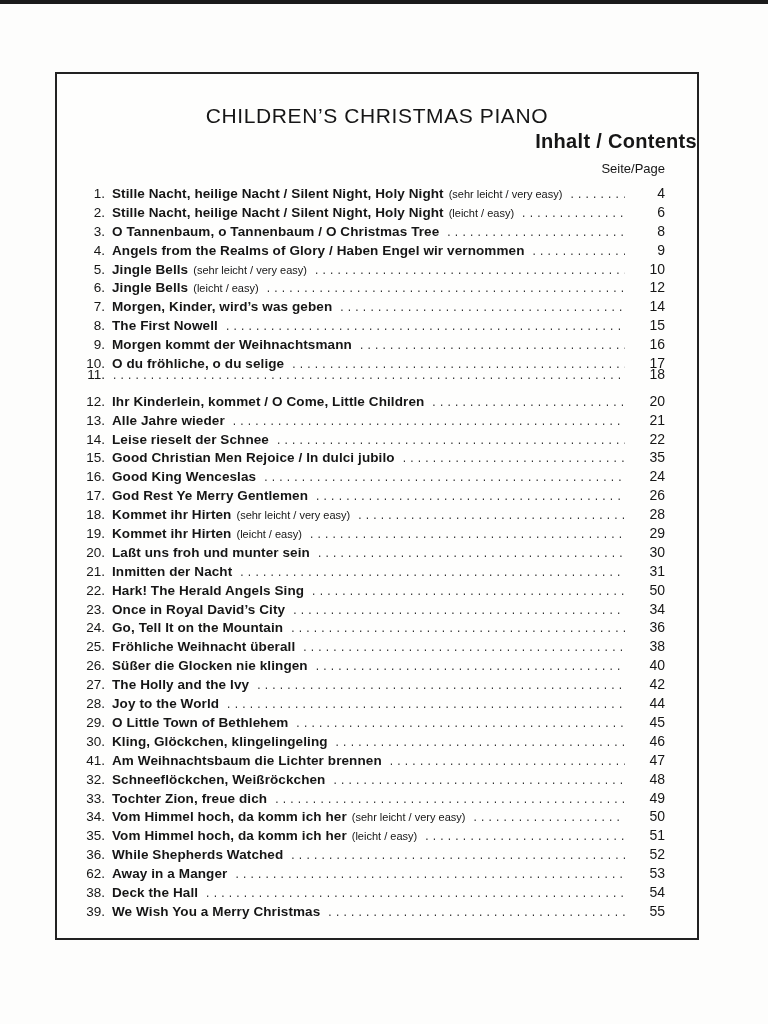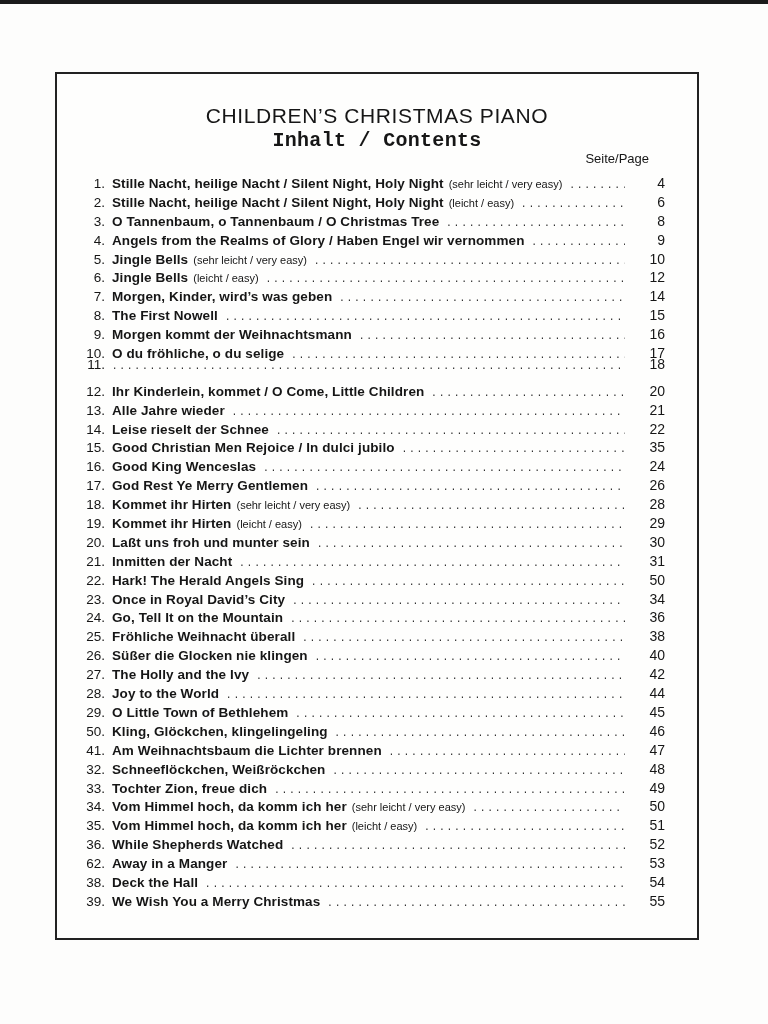--- a/index.html
+++ b/index.html
@@ -32,32 +32,31 @@
   .doc-title {
     text-align: center;
     padding-top: 30px;
     font-size: 21px;
     line-height: 24px;
     font-weight: 400;
     letter-spacing: 0.6px;
     white-space: nowrap;
   }
   .doc-subtitle {
-    text-align: center;
+    text-align: right;
     margin-top: 2px;
     font-size: 20px;
     line-height: 22px;
     font-weight: 700;
     letter-spacing: 0.3px;
-    font-family: Liberation Mono, monospace;
   }
   .page-col-header {
     text-align: right;
-    padding-right: 48px;
-    margin-top: 0;
+    padding-right: 32px;
+    margin-top: 10px;
     font-size: 13px;
     line-height: 14px;
     font-weight: 400;
   }
   .toc-list {
     padding: 0 32px 0 0;
   }
   .toc-row {
     display: flex;
     align-items: baseline;
@@ -338,21 +337,21 @@
 
   <div class="toc-row">
     <span class="entry-num">29.</span>
     <span class="entry-title">O Little Town of Bethlehem</span>
 
     <span class="dot-leader"></span>
     <span class="entry-page">45</span>
   </div>
 
   <div class="toc-row">
-    <span class="entry-num">50.</span>
+    <span class="entry-num">30.</span>
     <span class="entry-title">Kling, Glöckchen, klingelingeling</span>
 
     <span class="dot-leader"></span>
     <span class="entry-page">46</span>
   </div>
 
   <div class="toc-row">
     <span class="entry-num">41.</span>
     <span class="entry-title">Am Weihnachtsbaum die Lichter brennen</span>
 

